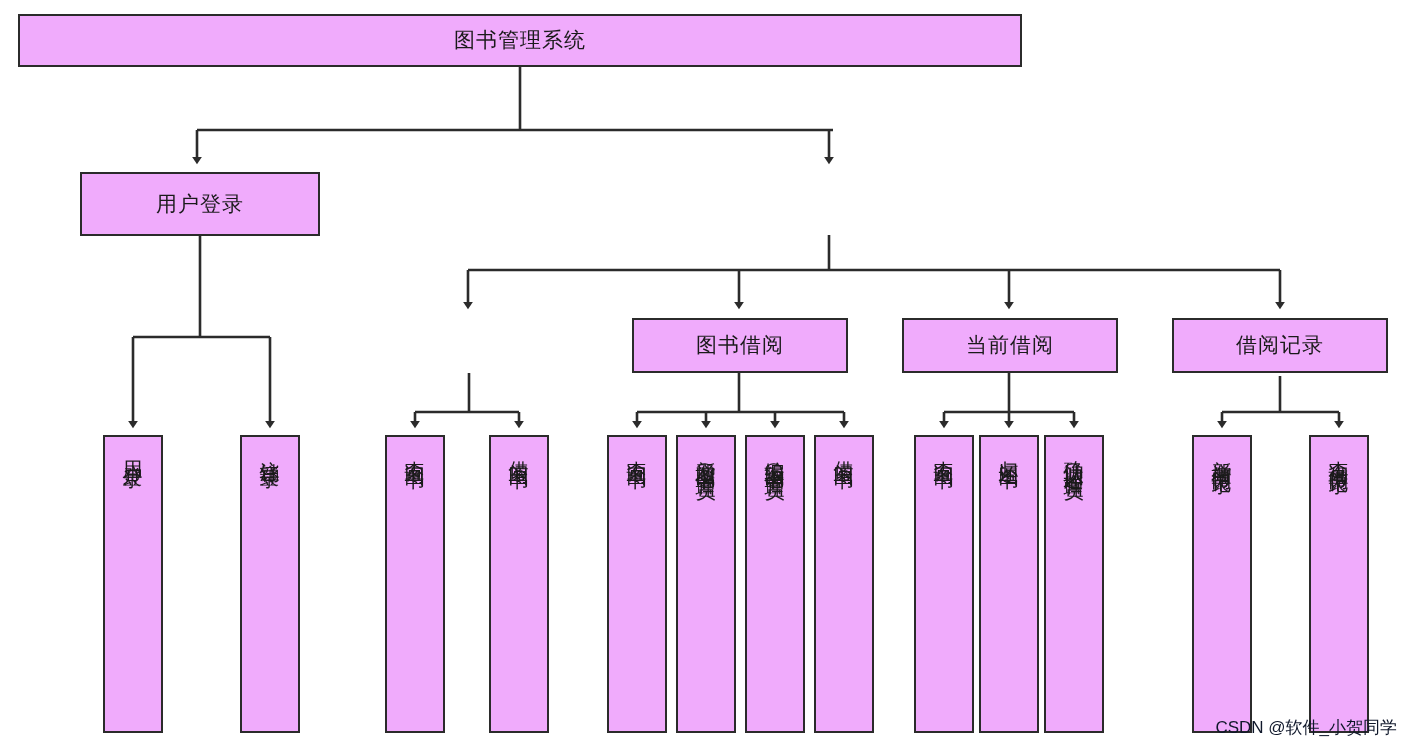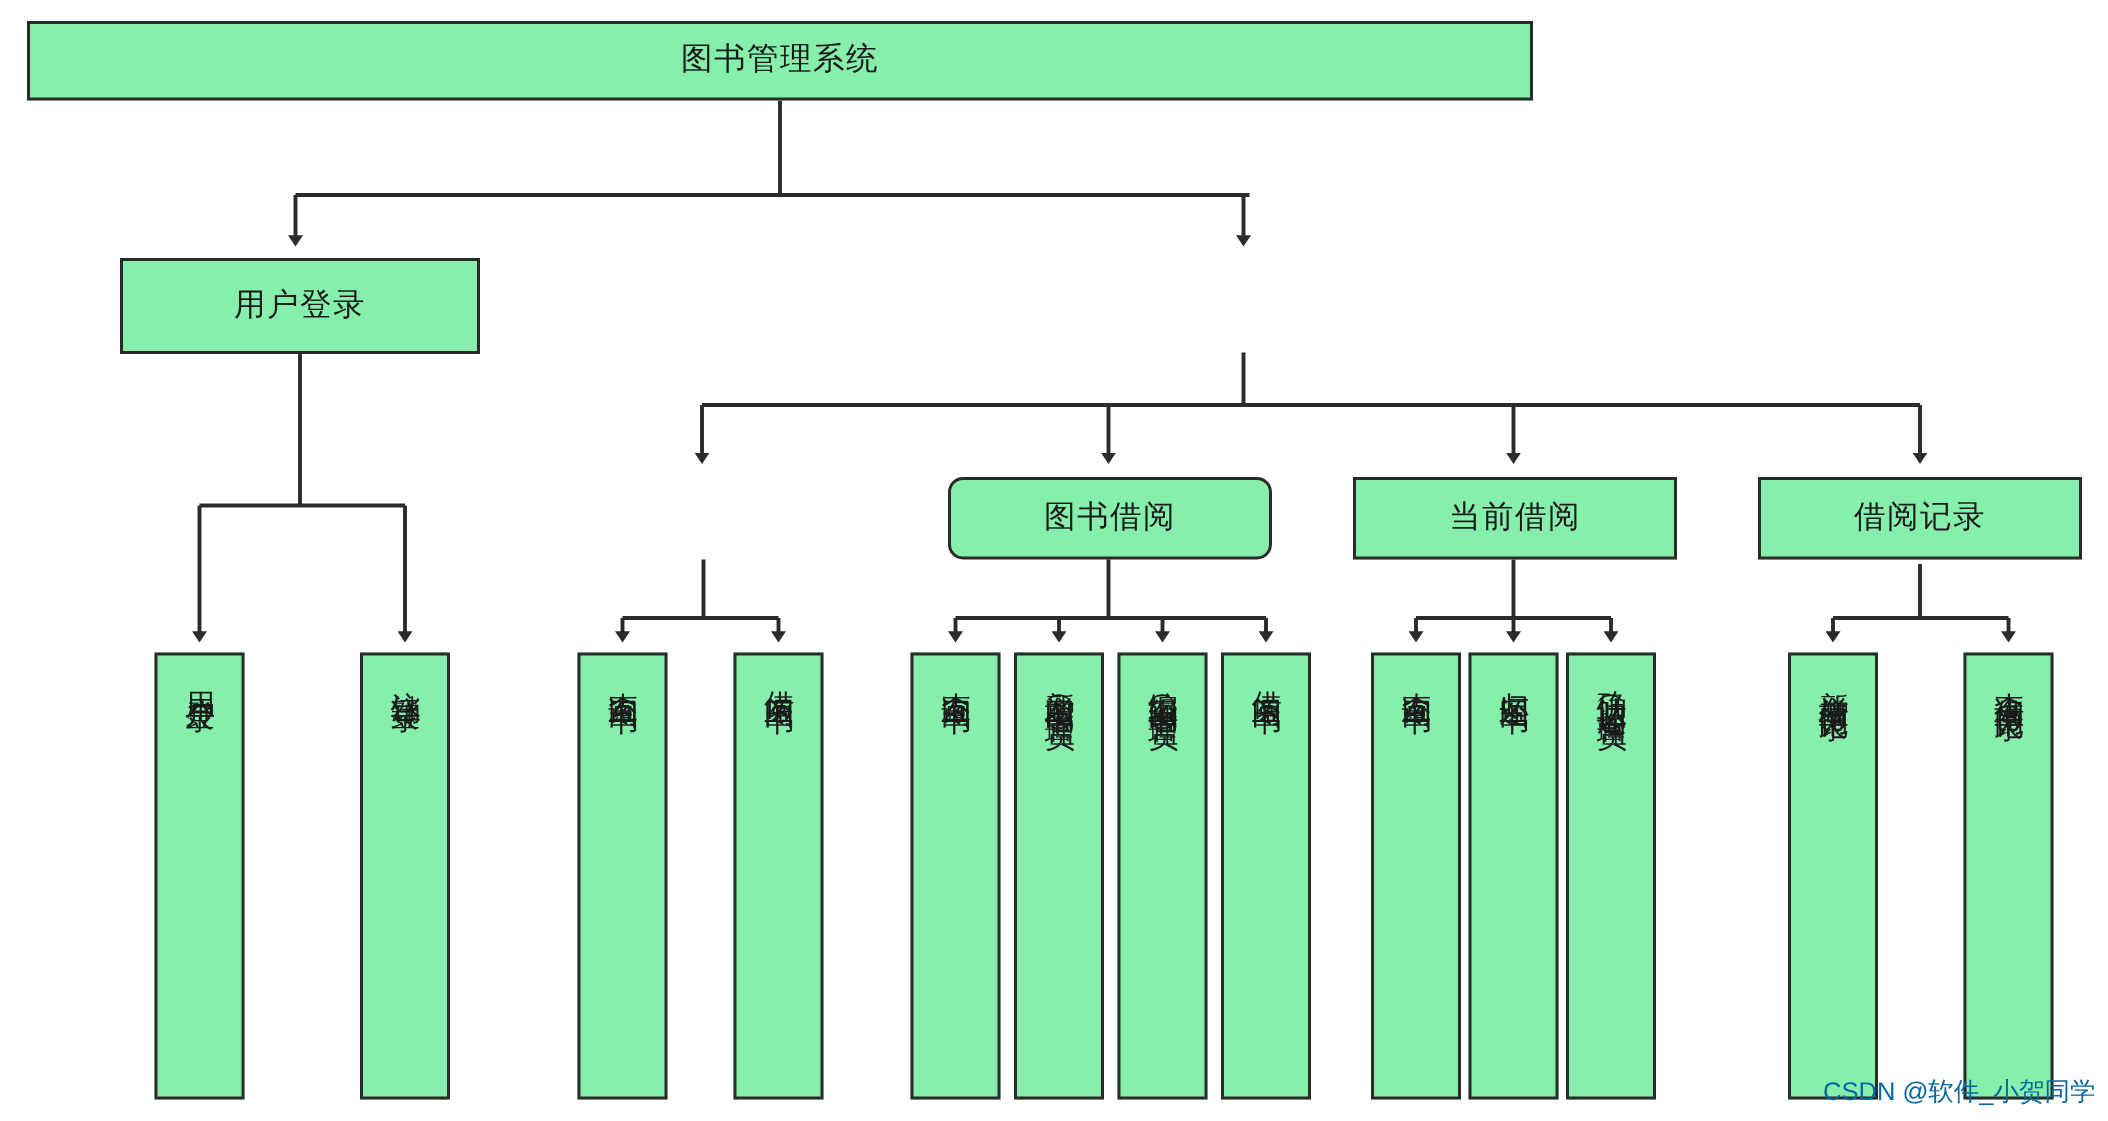--- a/index.html
+++ b/index.html
@@ -22,21 +22,21 @@
   svg#tree-svg {
     position: absolute;
     top: 0; left: 0;
     width: 1405px;
     height: 747px;
   }
   .node-box {
     position: absolute;
     box-sizing: border-box;
     border: 2px solid #2b2b2b;
-    background: #86efac;
+    background: #f0abfc;
     display: flex;
     align-items: center;
     justify-content: center;
     color: #1a1a1a;
   }
   .node-label {
     font-size: 21px;
     line-height: 1.15;
     letter-spacing: 1px;
     white-space: nowrap;
@@ -53,21 +53,21 @@
     font-size: 20px;
     letter-spacing: 3px;
     line-height: 1.1;
     white-space: nowrap;
   }
   .watermark {
     position: absolute;
     right: 8px;
     bottom: 8px;
     font-size: 17px;
-    color: #0369a1;
+    color: #0f172a;
     white-space: nowrap;
     pointer-events: none;
   }
 </style>
 </head>
 <body>
 
 <div id="diagram-root">
 
   <svg id="tree-svg" viewBox="0 0 1405 747" xmlns="http://www.w3.org/2000/svg">
@@ -121,21 +121,21 @@
   </svg>
 
   <div class="node-box" style="left:18px; top:14px; width:1004px; height:53px;">
     <span class="node-label">图书管理系统</span>
   </div>
 
   <div class="node-box" style="left:80px; top:172px; width:240px; height:64px;">
     <span class="node-label">用户登录</span>
   </div>
 
-  <div class="node-box" style="left:632px; top:318px; width:216px; height:55px;border-radius:10px;">
+  <div class="node-box" style="left:632px; top:318px; width:216px; height:55px;">
     <span class="node-label">图书借阅</span>
   </div>
   <div class="node-box" style="left:1172px; top:318px; width:216px; height:55px;">
     <span class="node-label">借阅记录</span>
   </div>
   <div class="node-box" style="left:902px; top:318px; width:216px; height:55px;">
     <span class="node-label">当前借阅</span>
   </div>
 
   <div class="node-box leaf" style="left:103px; top:435px; width:60px; height:298px;">

